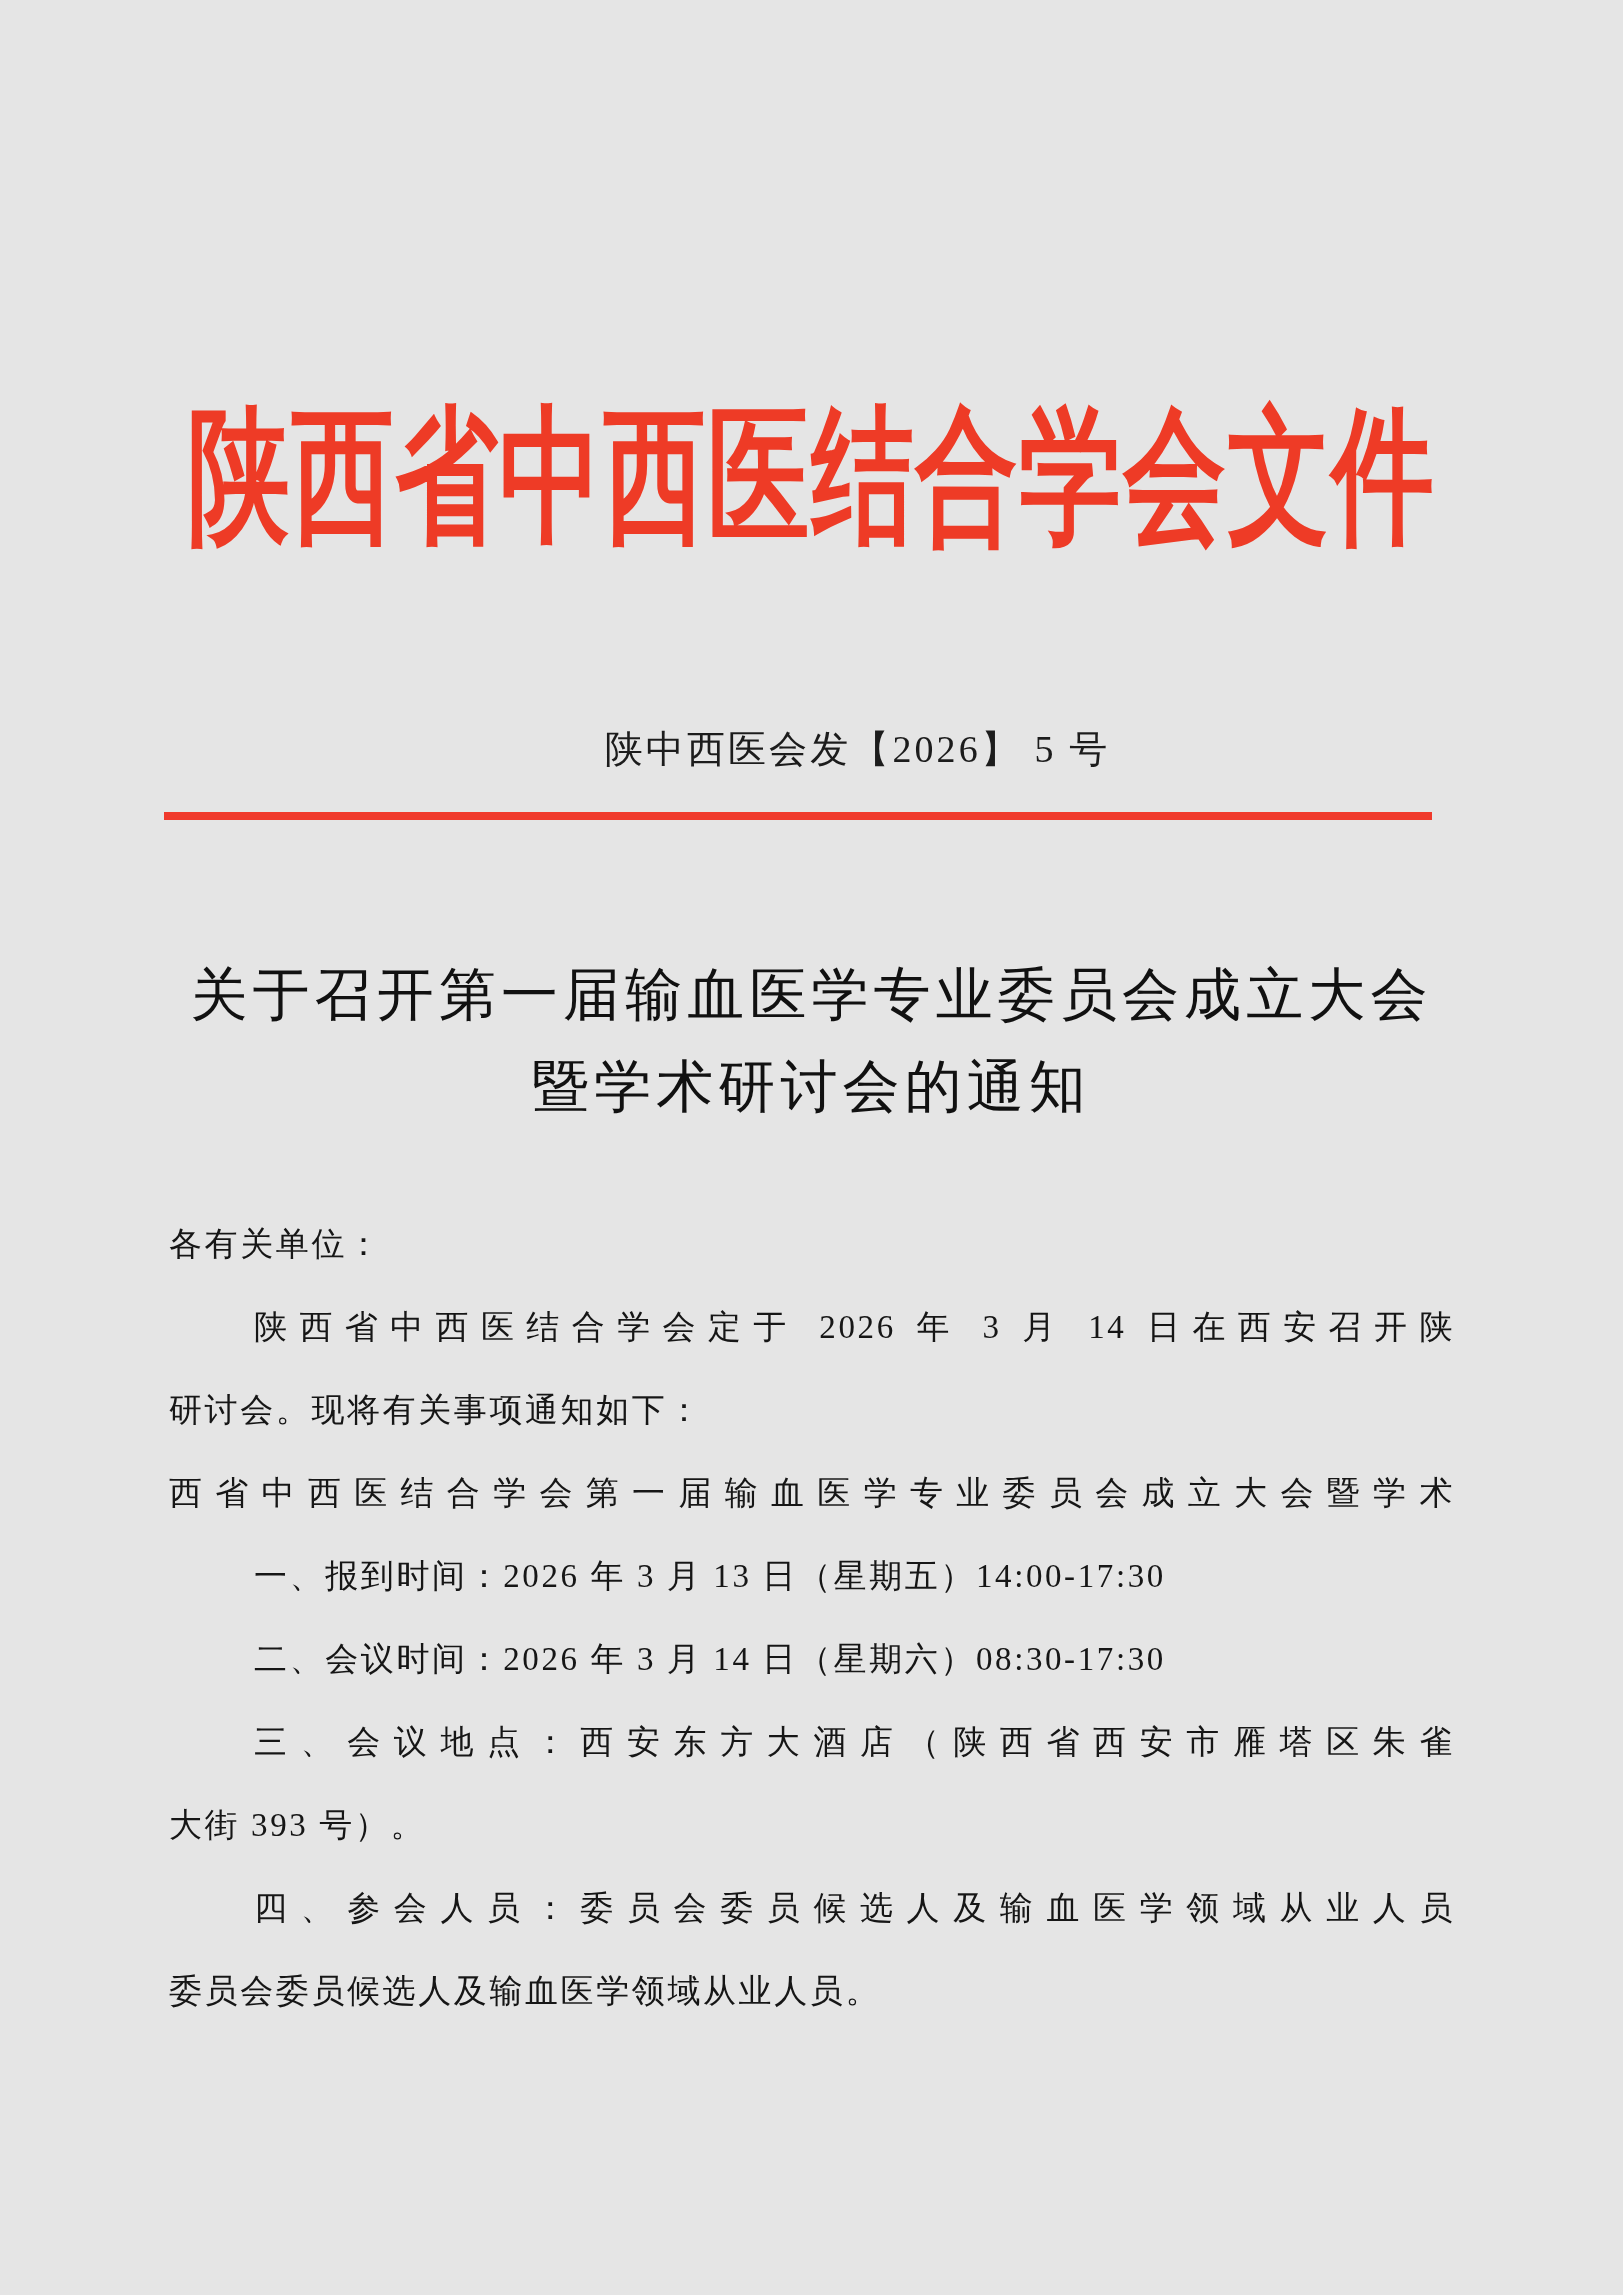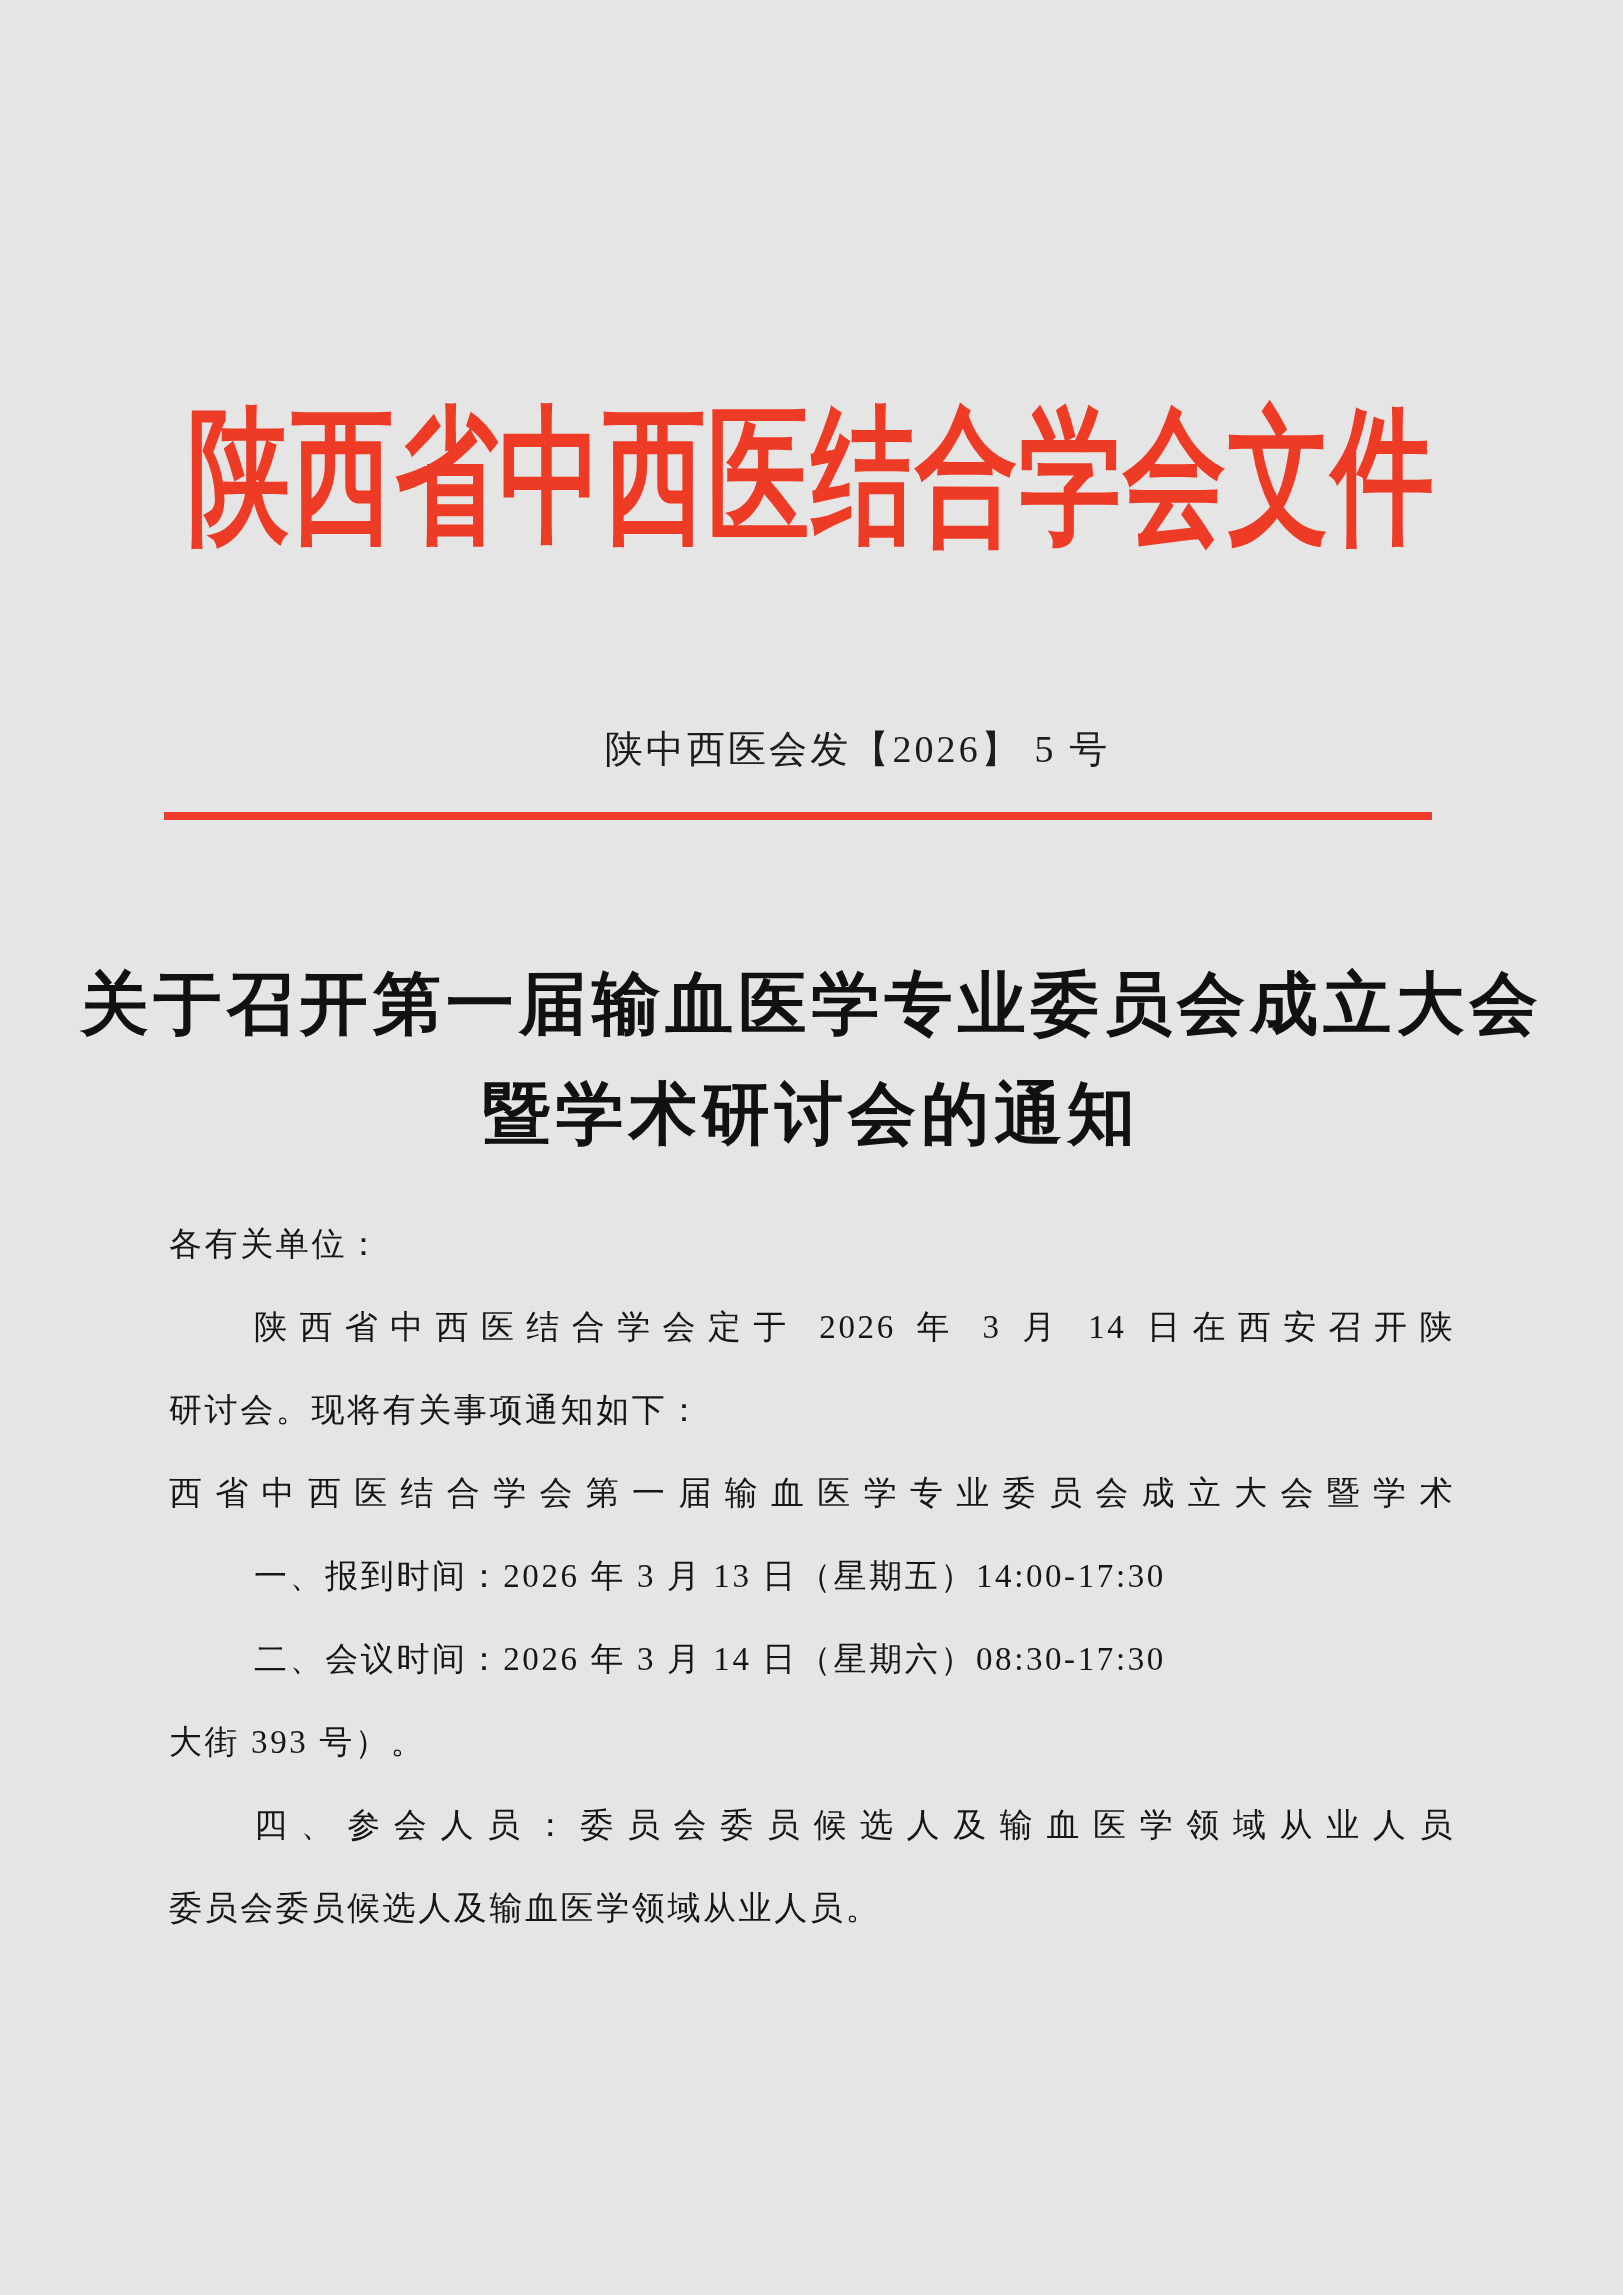--- a/index.html
+++ b/index.html
@@ -51,22 +51,22 @@
     width: 1268px;
     height: 7.7px;
     background: #f03a2c;
   }
   .notice-title {
     position: absolute;
     top: 949px;
     left: 0;
     width: 100%;
     text-align: center;
-    font-weight: bold;
-    font-size: 68px;
+    font-weight: normal;
+    font-size: 57px;
     line-height: 1.62;
     letter-spacing: 5.1px;
     color: #111;
   }
   .body-block {
     position: absolute;
     top: 1203px;
     left: 169px;
     width: 1286px;
     font-size: 33px;
@@ -102,19 +102,20 @@
     <div>暨学术研讨会的通知</div>
   </div>
 
   <div class="body-block">
     <div class="body-line">各有关单位：</div>
     <div class="body-line indent fill">陕西省中西医结合学会定于 2026 年 3 月 14 日在西安召开陕</div>
     <div class="body-line">研讨会。现将有关事项通知如下：</div>
     <div class="body-line fill">西省中西医结合学会第一届输血医学专业委员会成立大会暨学术</div>
     <div class="body-line indent">一、报到时间：2026 年 3 月 13 日（星期五）14:00-17:30</div>
     <div class="body-line indent">二、会议时间：2026 年 3 月 14 日（星期六）08:30-17:30</div>
+    <div class="body-line indent fill">三、会议地点：西安东方大酒店（陕西省西安市雁塔区朱雀</div>
     <div class="body-line">大街 393 号）。</div>
     <div class="body-line indent fill">四、参会人员：委员会委员候选人及输血医学领域从业人员</div>
     <div class="body-line">委员会委员候选人及输血医学领域从业人员。</div>
   </div>
 
 </div>
 
 
 </body></html>

